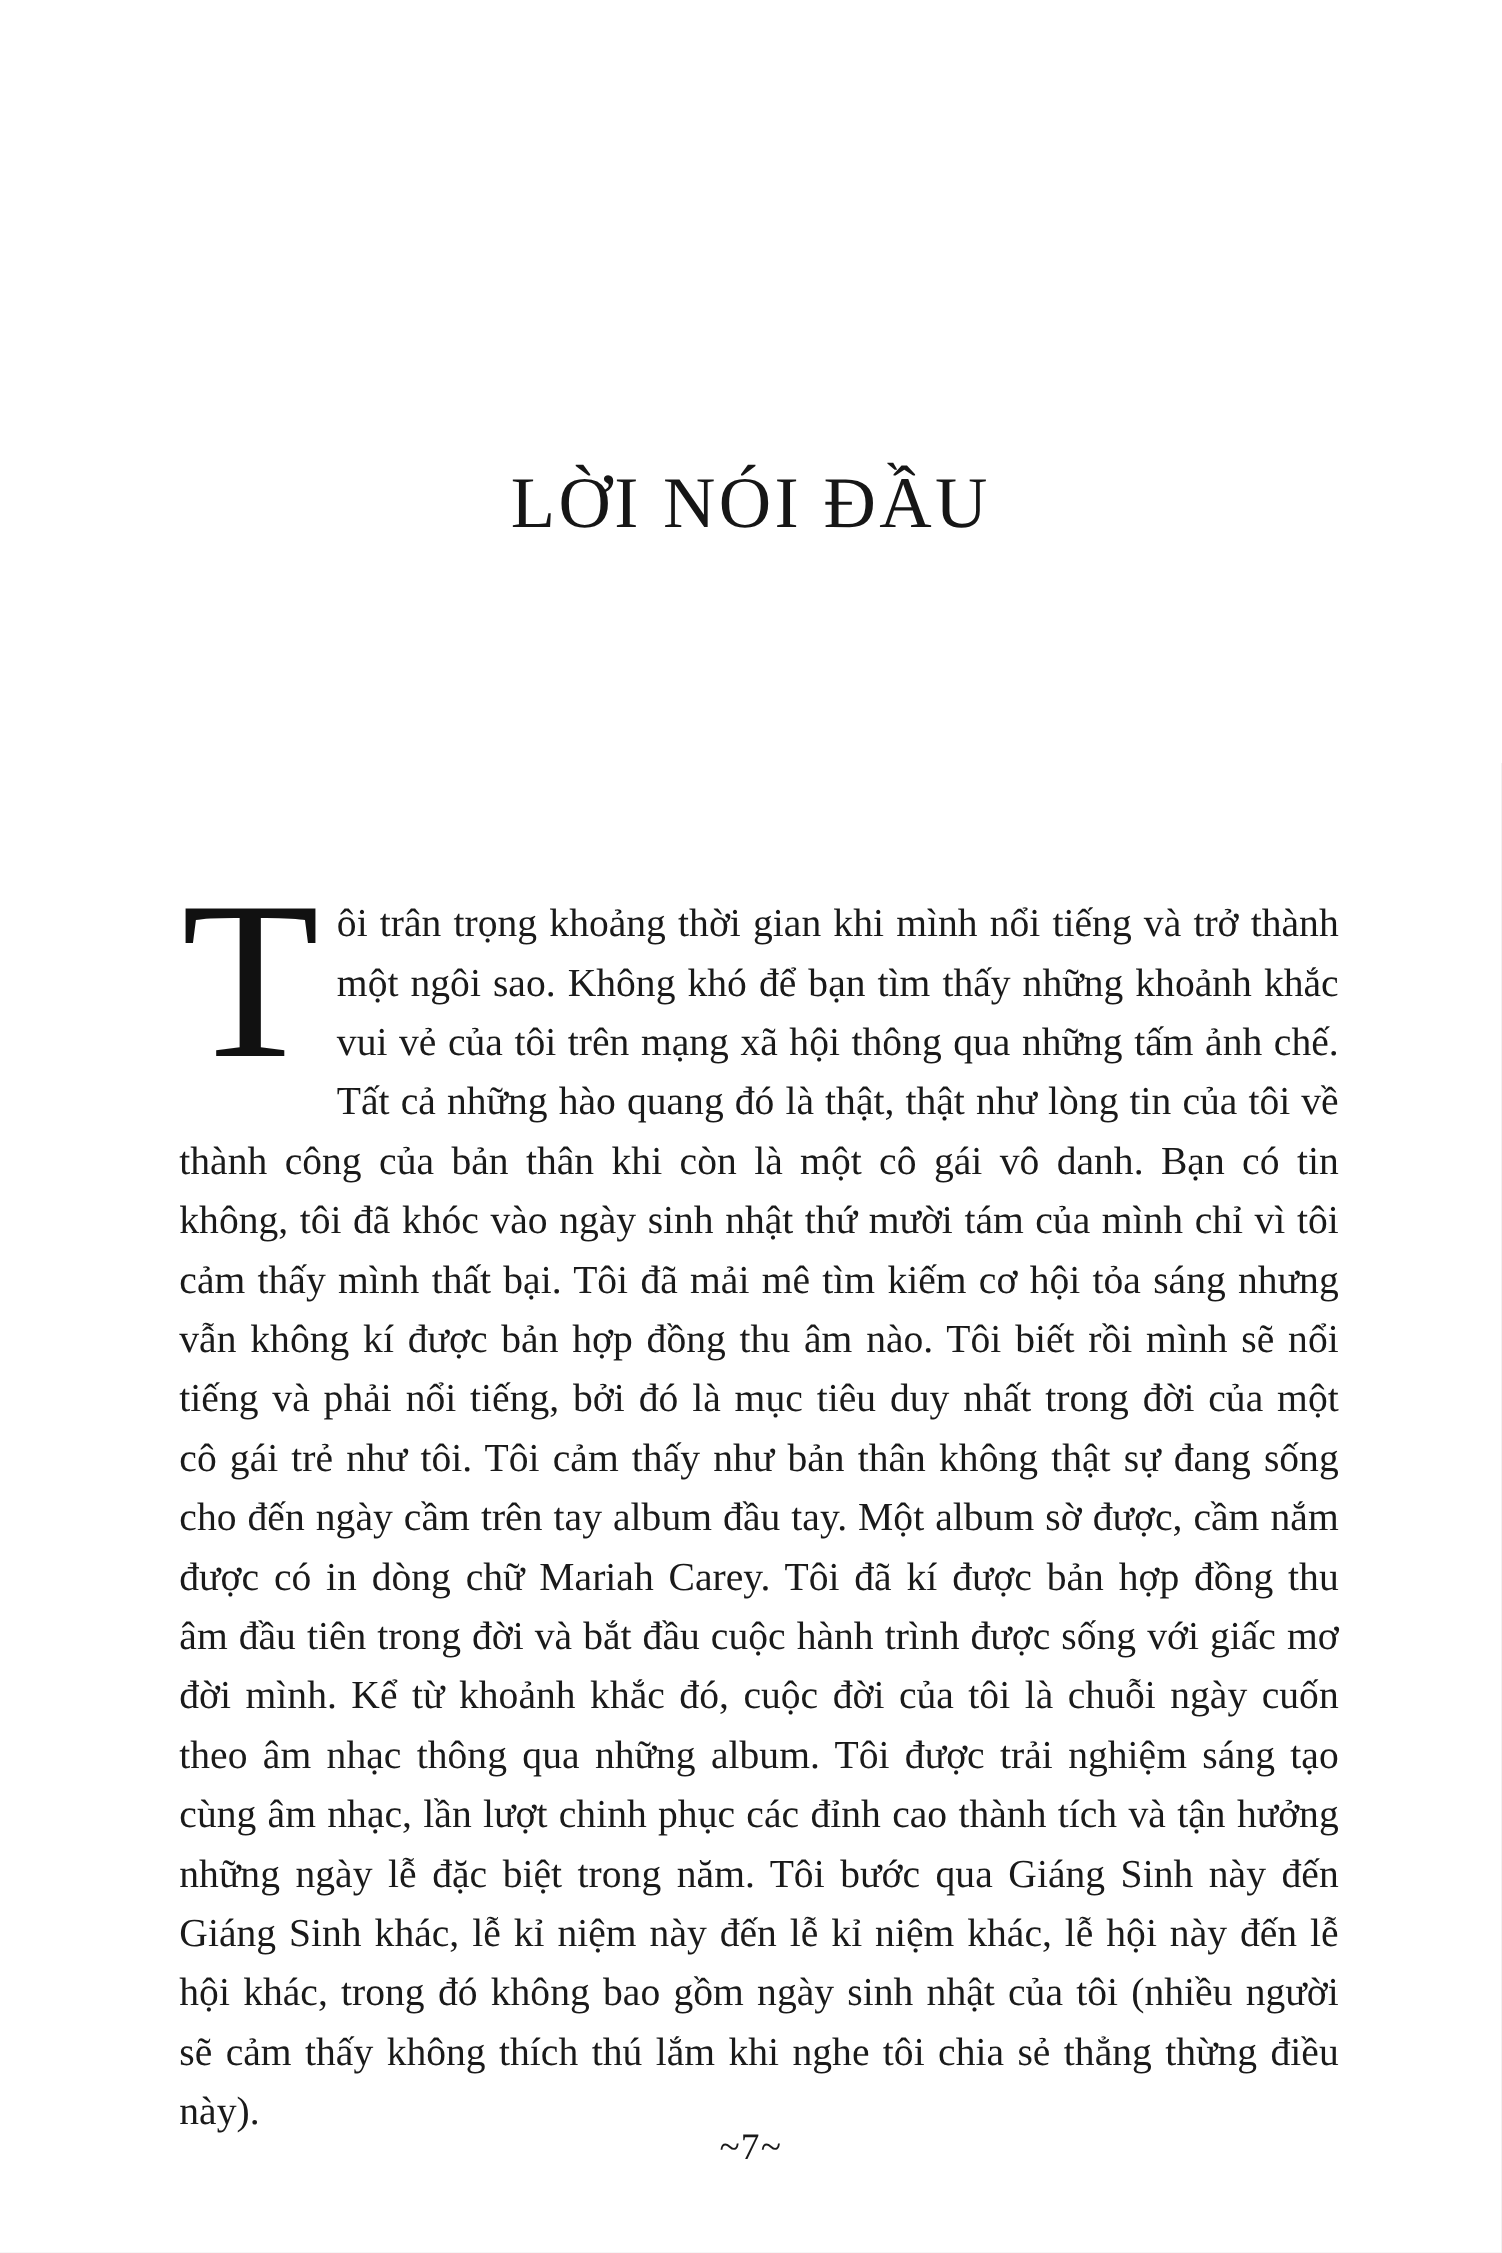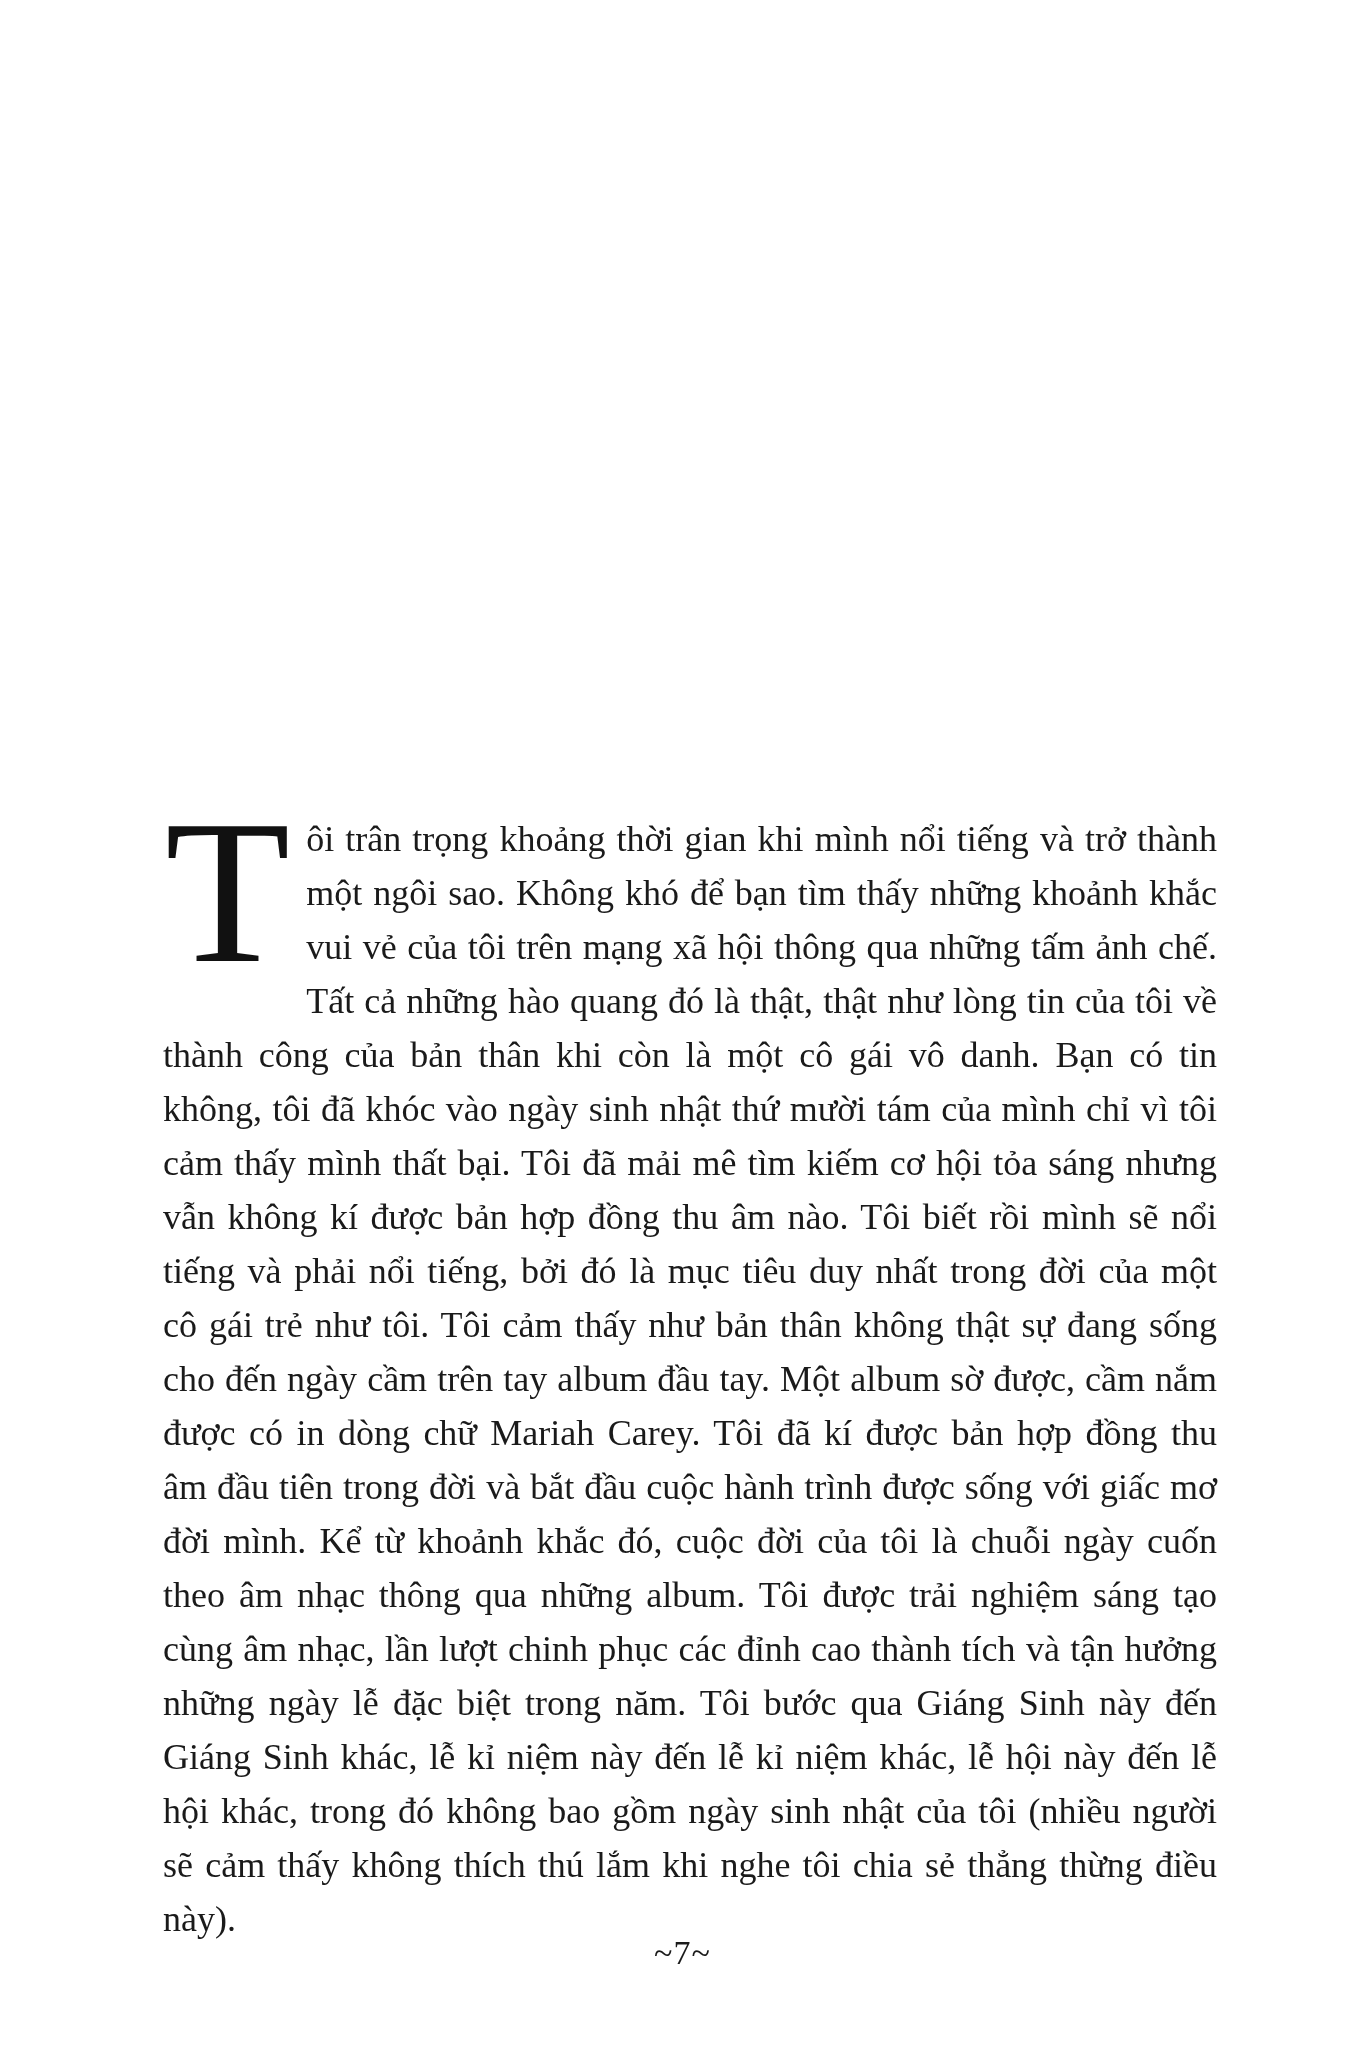--- a/index.html
+++ b/index.html
@@ -58,18 +58,19 @@
     font-size: 34px;
     letter-spacing: 1px;
     color: #1a1a1a;
   }
 </style>
 </head>
 <body>
 
 <div class="page">
 
+  <h1 class="title">LỜI NÓI ĐẦU</h1>
 
   <div class="body-text"><span class="dropcap">T</span><span>ôi trân trọng khoảng thời gian khi mình nổi tiếng và trở thành một ngôi sao. Không khó để bạn tìm thấy những khoảnh khắc vui vẻ của tôi trên mạng xã hội thông qua những tấm ảnh chế. Tất cả những hào quang đó là thật, thật như lòng tin của tôi về thành công của bản thân khi còn là một cô gái vô danh. Bạn có tin không, tôi đã khóc vào ngày sinh nhật thứ mười tám của mình chỉ vì tôi cảm thấy mình thất bại. Tôi đã mải mê tìm kiếm cơ hội tỏa sáng nhưng vẫn không kí được bản hợp đồng thu âm nào. Tôi biết rồi mình sẽ nổi tiếng và phải nổi tiếng, bởi đó là mục tiêu duy nhất trong đời của một cô gái trẻ như tôi. Tôi cảm thấy như bản thân không thật sự đang sống cho đến ngày cầm trên tay album đầu tay. Một album sờ được, cầm nắm được có in dòng chữ Mariah Carey. Tôi đã kí được bản hợp đồng thu âm đầu tiên trong đời và bắt đầu cuộc hành trình được sống với giấc mơ đời mình. Kể từ khoảnh khắc đó, cuộc đời của tôi là chuỗi ngày cuốn theo âm nhạc thông qua những album. Tôi được trải nghiệm sáng tạo cùng âm nhạc, lần lượt chinh phục các đỉnh cao thành tích và tận hưởng những ngày lễ đặc biệt trong năm. Tôi bước qua Giáng Sinh này đến Giáng Sinh khác, lễ kỉ niệm này đến lễ kỉ niệm khác, lễ hội này đến lễ hội khác, trong đó không bao gồm ngày sinh nhật của tôi (nhiều người sẽ cảm thấy không thích thú lắm khi nghe tôi chia sẻ thẳng thừng điều này).</span></div>
 
   <div class="page-number">~7~</div>
 
 </div>
 
 </body></html>

